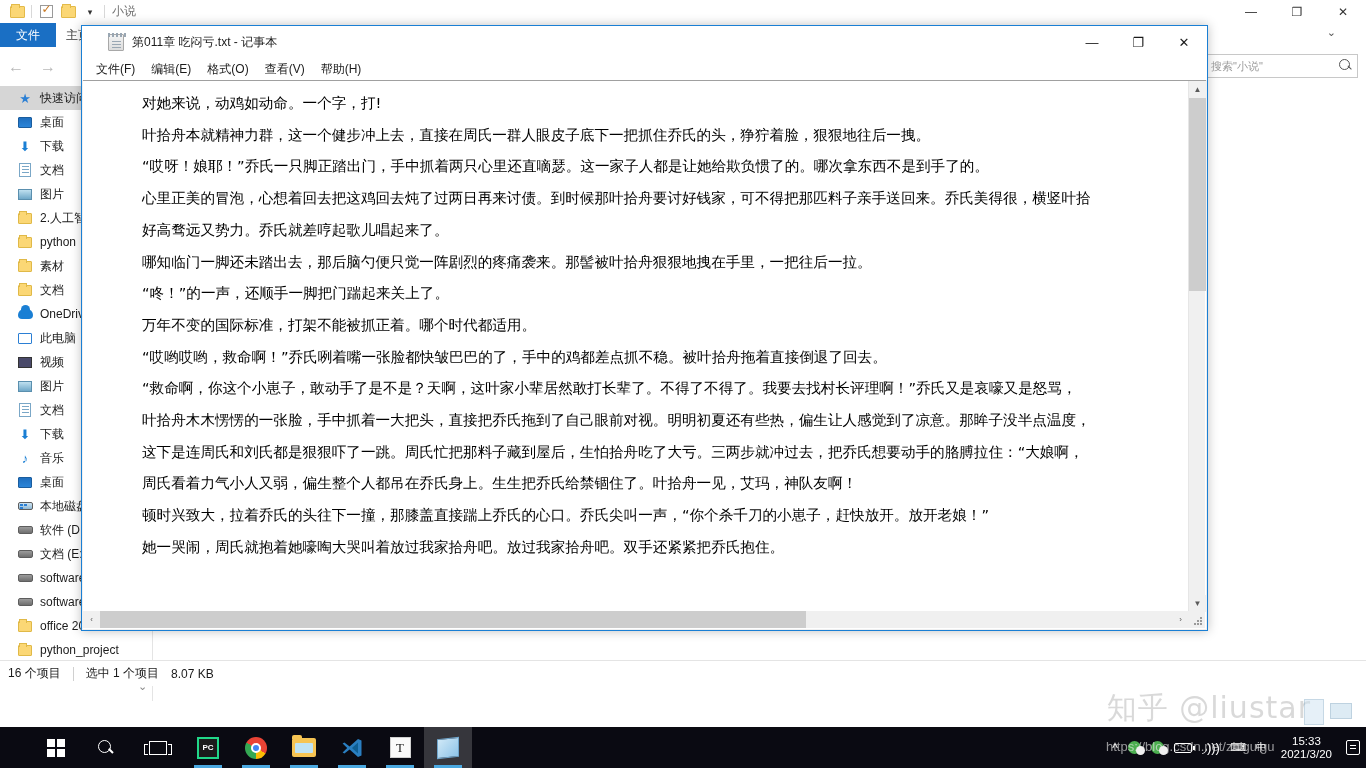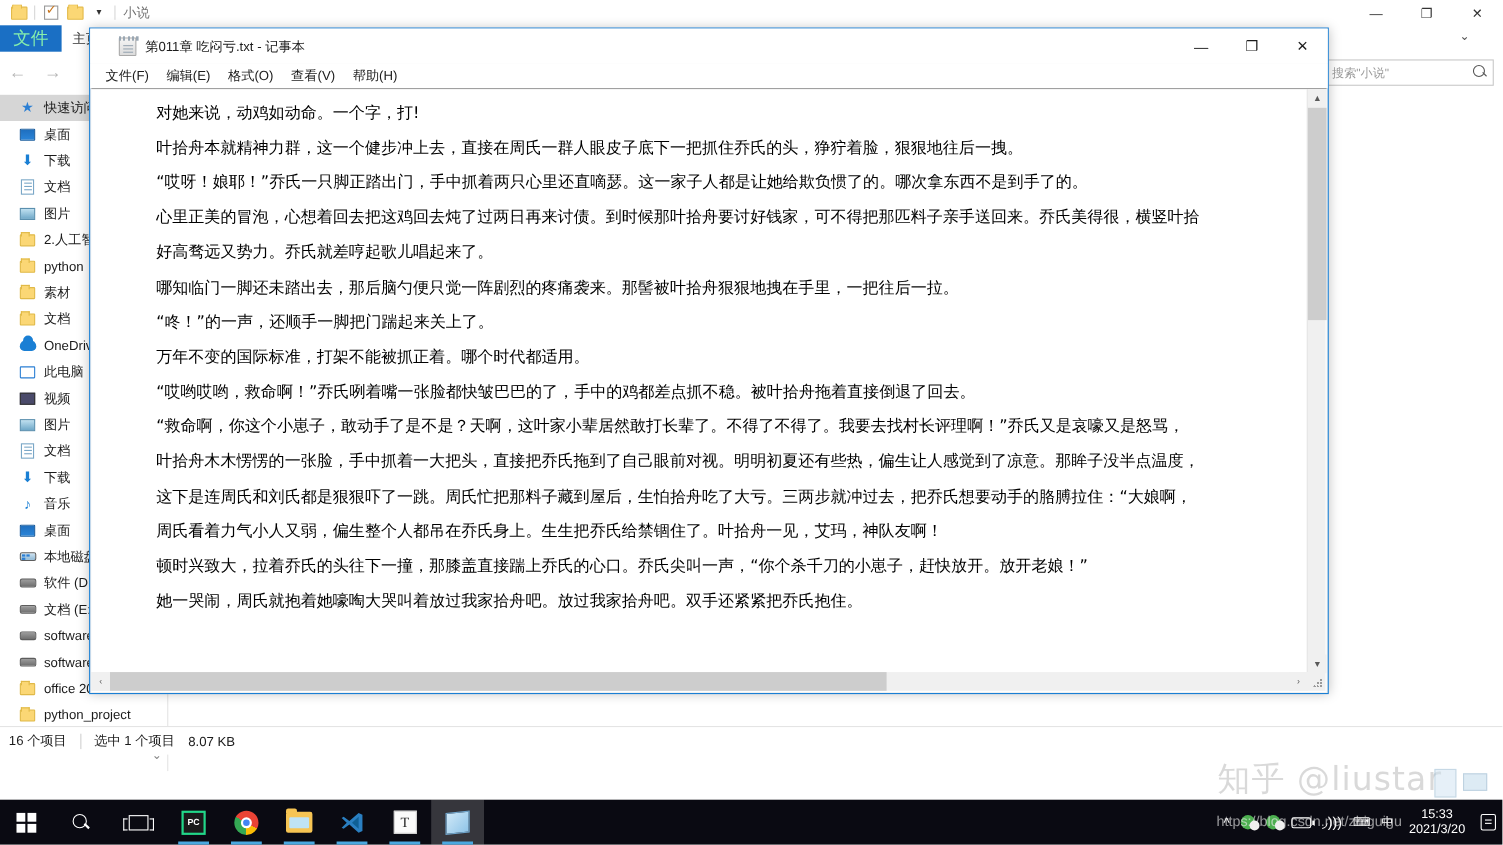--- a/index.html
+++ b/index.html
@@ -34,21 +34,21 @@
   .chev-sm{font-size:9px;color:#333;}
   .exp-title{font-size:12px;color:#707070;margin-left:4px;}
   .exp-winbtns{position:absolute;right:0;top:0;height:23px;display:flex;}
   .exp-winbtn{width:46px;height:23px;display:flex;align-items:center;justify-content:center;color:#333;font-size:12px;}
 
   .exp-ribbontabs{
     position:absolute;left:0;top:23px;width:1366px;height:24px;background:#ffffff;
     display:flex;align-items:flex-end;
   }
   .exp-tab-file{
-    width:56px;height:24px;background:#1a6fc4;color:#86efac;font-size:16px;
+    width:56px;height:24px;background:#1a6fc4;color:#ffffff;font-size:12px;
     display:flex;align-items:center;justify-content:center;
   }
   .exp-tab{height:24px;padding:0 10px;font-size:12px;color:#333;display:flex;align-items:center;}
   .ribbon-collapse{position:absolute;right:30px;top:26px;font-size:11px;color:#555;}
 
   .exp-navbar{
     position:absolute;left:0;top:52px;width:1366px;height:30px;background:#ffffff;
     display:flex;align-items:center;
   }
   .nav-arrow{width:32px;height:30px;display:flex;align-items:center;justify-content:center;color:#b8b8b8;font-size:16px;}
@@ -162,21 +162,21 @@
       radial-gradient(circle 1px at 4px 7px,#9a9a9a 99%,transparent),
       radial-gradient(circle 1px at 7px 7px,#9a9a9a 99%,transparent),
       radial-gradient(circle 1px at 4px 4px,#9a9a9a 99%,transparent),
       radial-gradient(circle 1px at 7px 4px,#9a9a9a 99%,transparent),
       radial-gradient(circle 1px at 7px 1px,#9a9a9a 99%,transparent);
   }
 
   
   #taskbar{
     position:absolute;left:0;bottom:0;width:1366px;height:41px;background:#0a0a12;
-    display:flex;align-items:center;
+    display:flex;align-items:center;padding-left:32px;
   }
   .tb-start{width:48px;height:41px;display:flex;align-items:center;justify-content:center;}
   .win-logo{width:18px;height:18px;display:grid;grid-template-columns:1fr 1fr;grid-template-rows:1fr 1fr;gap:2px;}
   .win-logo span{background:#fff;display:block;}
   .tb-search{width:52px;height:41px;display:flex;align-items:center;justify-content:center;}
   .tb-mag{width:16px;height:16px;position:relative;}
   .tb-mag:before{content:"";position:absolute;left:0;top:0;width:11px;height:11px;border:1.6px solid #fff;border-radius:50%;}
   .tb-mag:after{content:"";position:absolute;left:10px;top:10px;width:6px;height:1.6px;background:#fff;transform:rotate(45deg);}
   .tb-taskview{width:52px;height:41px;display:flex;align-items:center;justify-content:center;}
   .tv-glyph{width:18px;height:14px;border:1.5px solid #fff;position:relative;}

